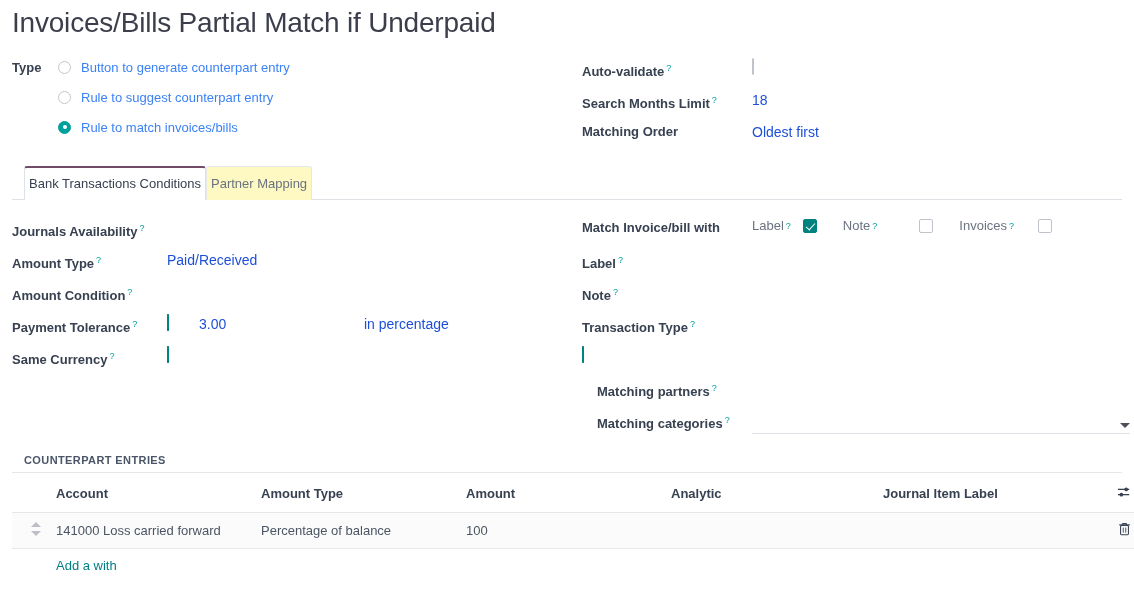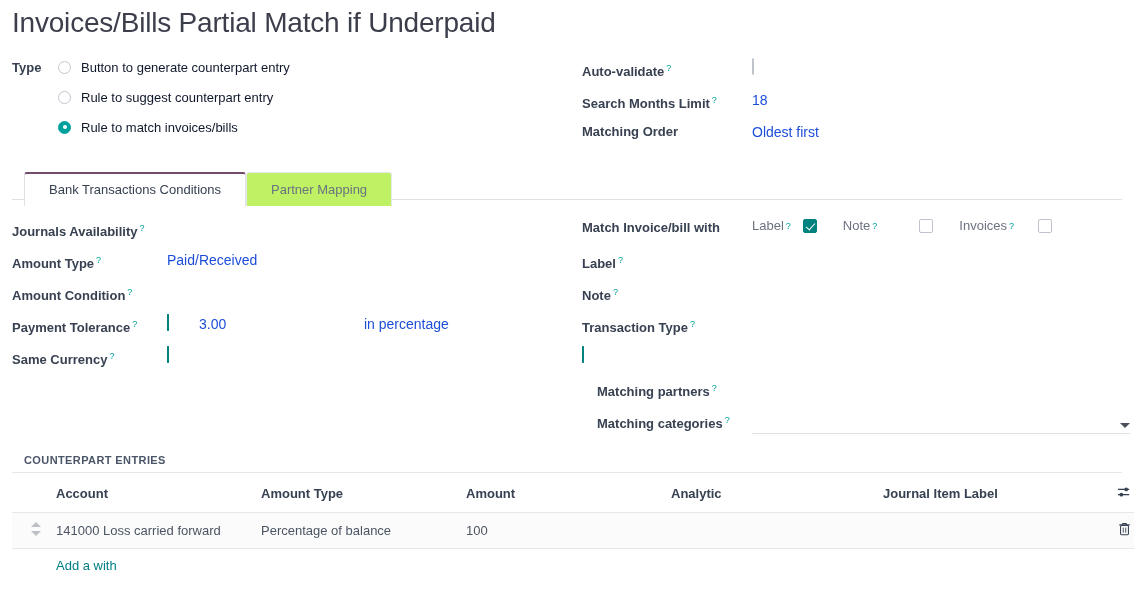--- a/index.html
+++ b/index.html
@@ -68,21 +68,21 @@
     flex: none; margin-right: 10px;
     position: relative;
     cursor: pointer;
   }
   .radio.on { border-color: #00A09D; background: #00A09D; border-width: 1px; }
   .radio.on::after {
     content: ""; position: absolute;
     top: 3.5px; left: 3.5px; width: 4px; height: 4px;
     border-radius: 50%; background: #ffffff;
   }
-  .radio-label { font-size: 13px; color: #0f172a; white-space: nowrap; cursor: pointer; }
+  .radio-label { font-size: 13px; color: #3b82f6; white-space: nowrap; cursor: pointer; }
 
   
   .cbx {
     width: 14px; height: 14px; flex: none;
     border: 1px solid #BFC3CB; background: #ffffff;
     border-radius: 2px; position: relative; cursor: pointer;
   }
   .cbx.on { background: #00827E; border-color: #00827E; }
   .cbx.on::after {
     content: "";
@@ -95,45 +95,45 @@
 
   
   .tabs-bar {
     display: flex; align-items: flex-end;
     border-bottom: 1px solid #DEE2E6;
     margin: 18px 0 0 0;
     height: 34px;
     padding-left: 12px;
   }
   .tab {
-    padding: 7px 24px 7px;
+    padding: 7px 4px 7px;
     font-size: 13px;
     color: #6B7280;
     background: transparent;
     border: 1px solid transparent;
     border-bottom: none;
     line-height: 19px;
     cursor: pointer;
     position: relative;
-    top: 7px;
+    top: 1px;
     white-space: nowrap;
   }
   .tab.active {
     color: #374151;
     background: #ffffff;
     border-color: #DEE2E6;
     border-top: 2px solid #714B67;
     border-radius: 3px 3px 0 0;
     padding-top: 6px;
   }
   .tab:not(.active) {
     border-color: #E5E7EB;
     border-top: 1px solid #E5E7EB;
     border-radius: 3px 3px 0 0;
-    background: #bef264;
+    background: #fef9c3;
   }
 
   
   .trio { display: flex; align-items: center; padding-top: 6px; }
   .trio-item { display: flex; align-items: center; }
   .trio-text { font-size: 13px; color: #6B7280; white-space: nowrap; }
 
   
   .dropdown {
     position: relative;

